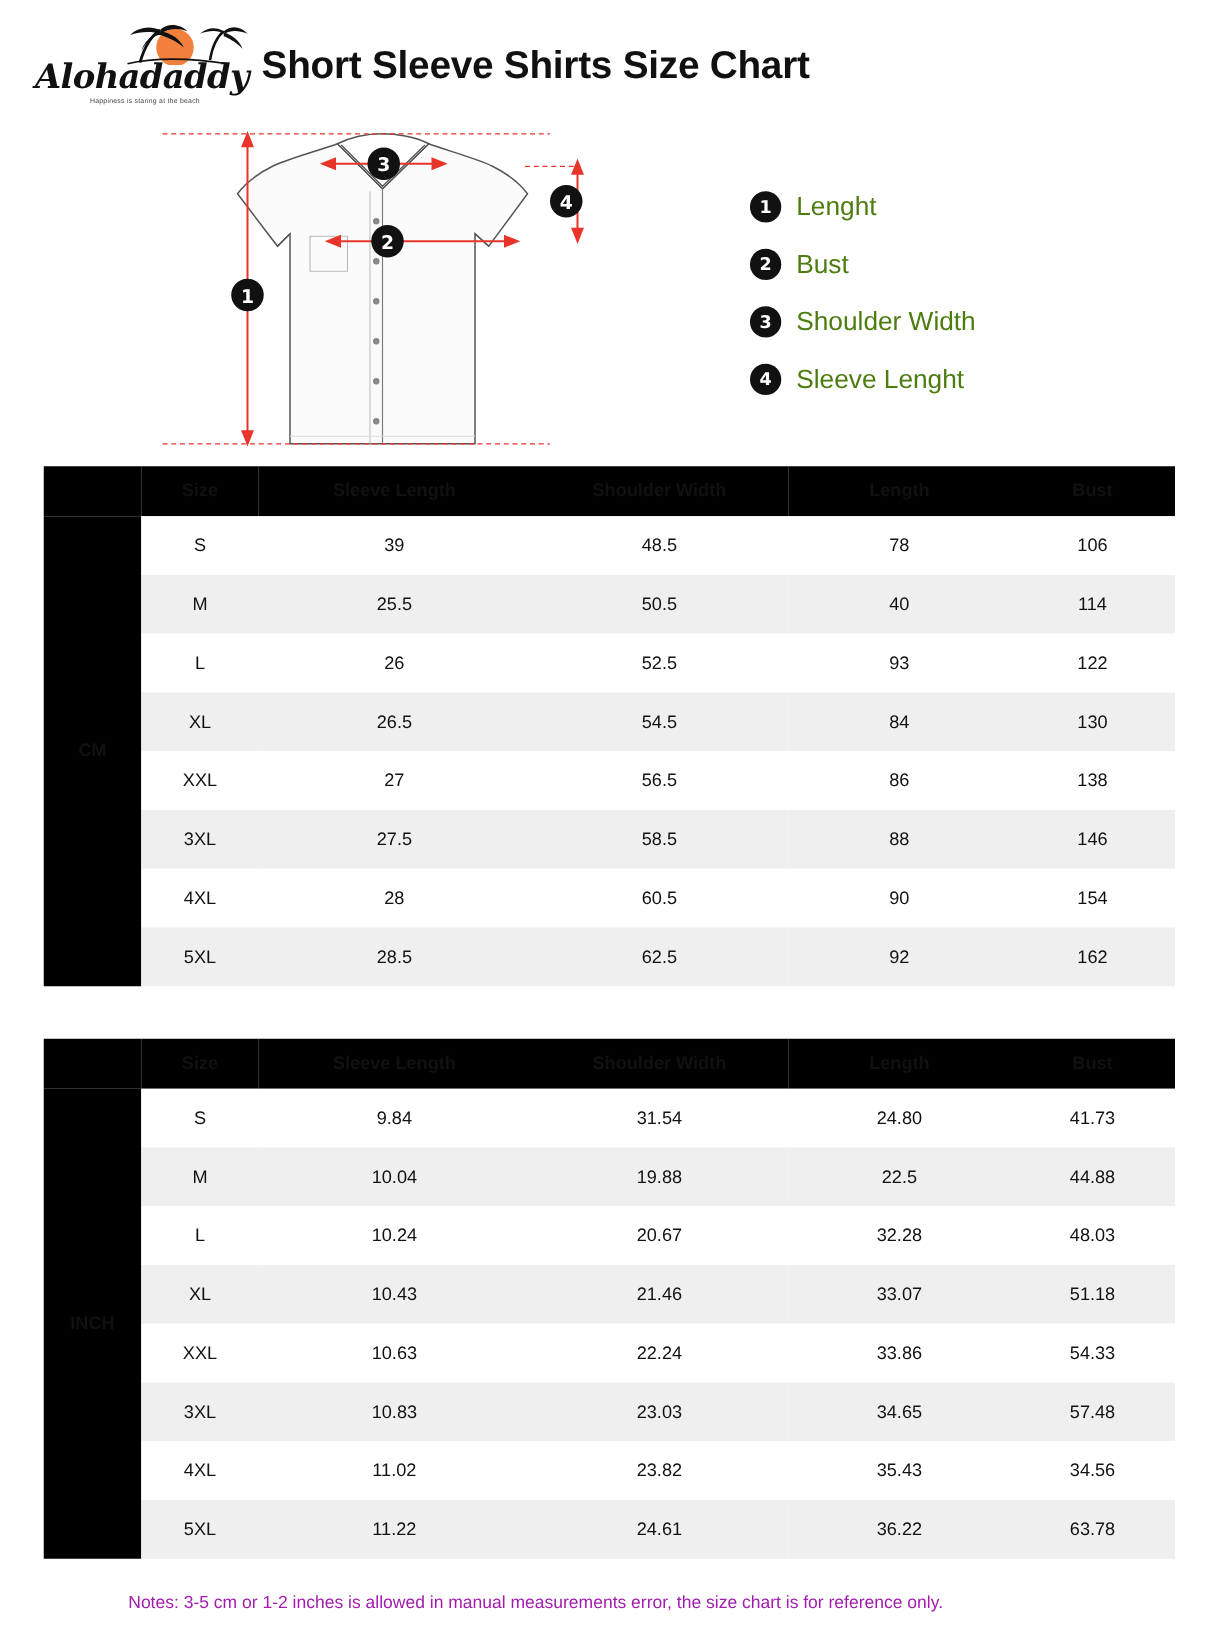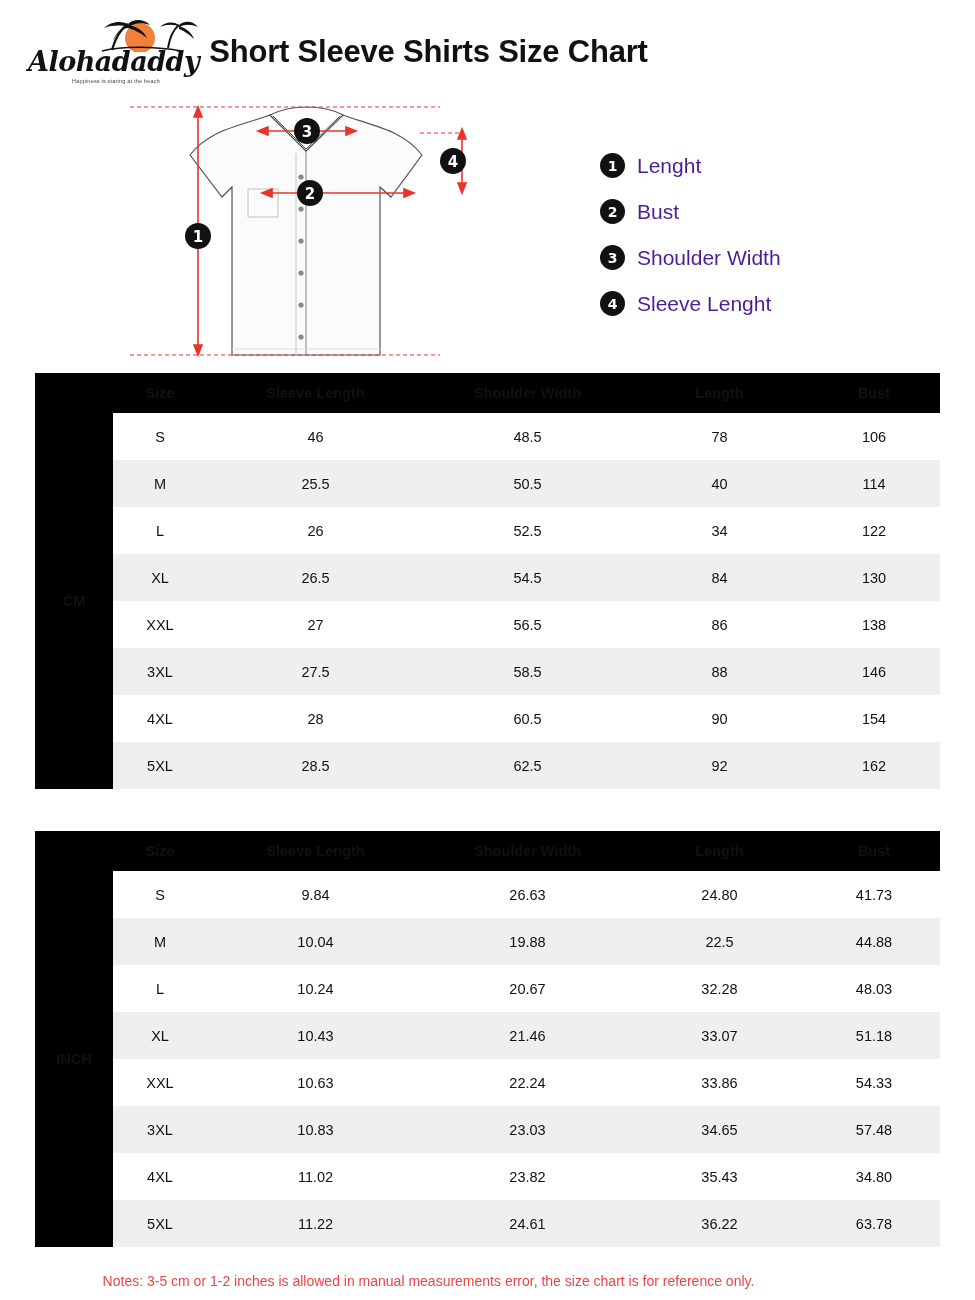--- a/index.html
+++ b/index.html
@@ -104,21 +104,21 @@
     font-weight: bold;
     display: flex;
     align-items: center;
     justify-content: center;
     margin-right: 12px;
     flex: 0 0 auto;
     font-family: "DejaVu Sans", sans-serif;
   }
   .legend-label {
     font-size: 21px;
-    color: #4c1d95;
+    color: #4d7c0f;
   }
 
   
   .table-block {
     margin: 0 35px;
     position: relative;
   }
   table.size-table {
     width: 905px;
     border-collapse: collapse;
@@ -161,21 +161,21 @@
   .col-sleeve { width: 215px; }
   .col-shoulder { width: 205px; }
   .col-length { width: 175px; }
   .col-bust   { width: 130px; }
 
   .gap { height: 42px; }
 
   .notes {
     text-align: center;
     font-size: 14px;
-    color: #ef4444;
+    color: #a21caf;
     margin-top: 26px;
   }
 </style>
 </head>
 <body>
 
 <div class="page">
 
   <div class="header">
     <div class="brand">
@@ -298,37 +298,37 @@
           <th class="col-sleeve">Sleeve Length</th>
           <th class="col-shoulder">Shoulder Width</th>
           <th class="col-length">Length</th>
           <th class="col-bust">Bust</th>
         </tr>
       </thead>
       <tbody>
         <tr class="odd">
           <td class="unit-cell" rowspan="8">CM</td>
           <td class="data">S</td>
-          <td class="data">46</td>
+          <td class="data">39</td>
           <td class="data">48.5</td>
           <td class="data">78</td>
           <td class="data">106</td>
         </tr>
         <tr class="even">
           <td class="data">M</td>
           <td class="data">25.5</td>
           <td class="data">50.5</td>
           <td class="data">40</td>
           <td class="data">114</td>
         </tr>
         <tr class="odd">
           <td class="data">L</td>
           <td class="data">26</td>
           <td class="data">52.5</td>
-          <td class="data">34</td>
+          <td class="data">93</td>
           <td class="data">122</td>
         </tr>
         <tr class="even">
           <td class="data">XL</td>
           <td class="data">26.5</td>
           <td class="data">54.5</td>
           <td class="data">84</td>
           <td class="data">130</td>
         </tr>
         <tr class="odd">
@@ -375,21 +375,21 @@
           <th class="col-shoulder">Shoulder Width</th>
           <th class="col-length">Length</th>
           <th class="col-bust">Bust</th>
         </tr>
       </thead>
       <tbody>
         <tr class="odd">
           <td class="unit-cell" rowspan="8">INCH</td>
           <td class="data">S</td>
           <td class="data">9.84</td>
-          <td class="data">26.63</td>
+          <td class="data">31.54</td>
           <td class="data">24.80</td>
           <td class="data">41.73</td>
         </tr>
         <tr class="even">
           <td class="data">M</td>
           <td class="data">10.04</td>
           <td class="data">19.88</td>
           <td class="data">22.5</td>
           <td class="data">44.88</td>
         </tr>
@@ -419,21 +419,21 @@
           <td class="data">10.83</td>
           <td class="data">23.03</td>
           <td class="data">34.65</td>
           <td class="data">57.48</td>
         </tr>
         <tr class="odd">
           <td class="data">4XL</td>
           <td class="data">11.02</td>
           <td class="data">23.82</td>
           <td class="data">35.43</td>
-          <td class="data">34.80</td>
+          <td class="data">34.56</td>
         </tr>
         <tr class="even">
           <td class="data">5XL</td>
           <td class="data">11.22</td>
           <td class="data">24.61</td>
           <td class="data">36.22</td>
           <td class="data">63.78</td>
         </tr>
       </tbody>
     </table>

